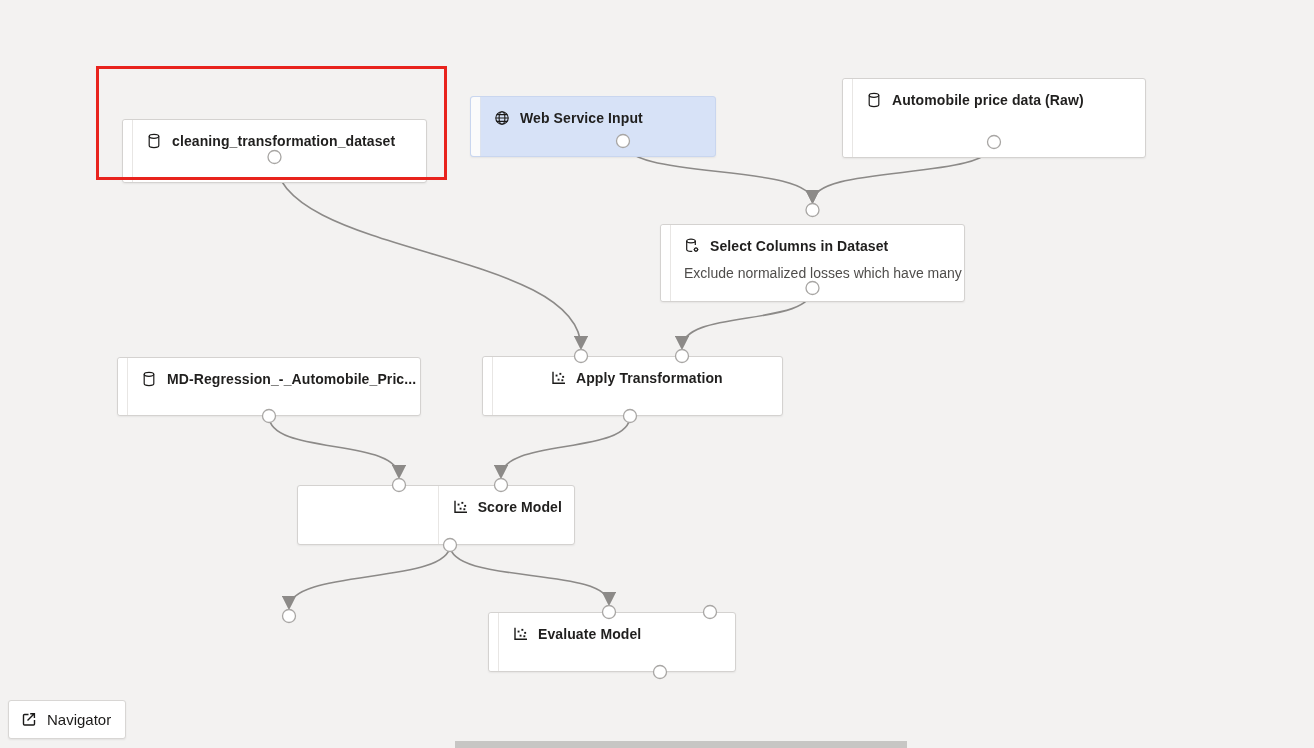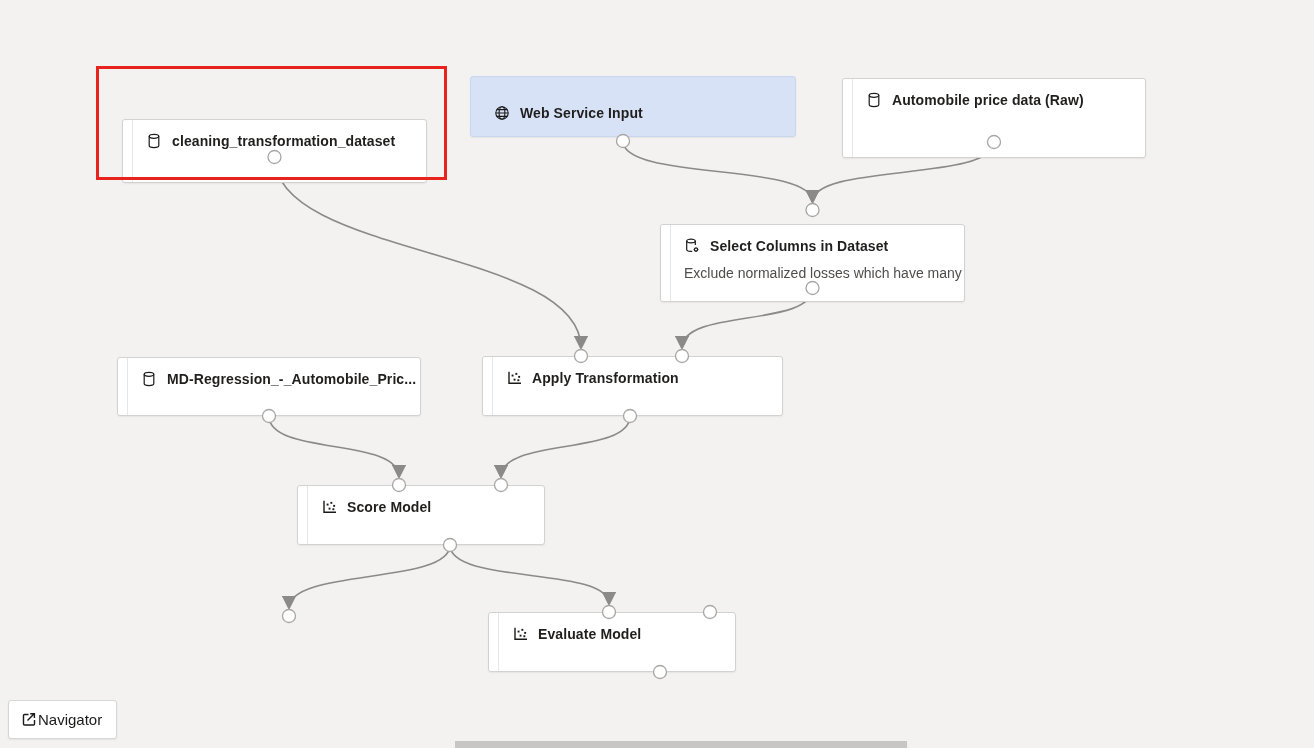--- a/index.html
+++ b/index.html
@@ -87,21 +87,21 @@
   }
 
   .navigator-btn {
     position: absolute;
     z-index: 5;
     left: 8px;
     top: 700px;
     height: 37px;
     display: flex;
     align-items: center;
-    gap: 0;
+    gap: 9px;
     padding: 0 14px 0 11px;
     background: #ffffff;
     border: 1px solid #d8d6d4;
     border-radius: 3px;
     box-shadow: 0 1px 2px rgba(0,0,0,0.07);
     cursor: pointer;
   }
   .navigator-btn span.label {
     font-size: 15px;
     color: #1b1a19;
@@ -150,21 +150,21 @@
           <svg width="16" height="16" viewBox="0 0 16 16" fill="none" stroke="#1b1a19" stroke-width="1.2">
             <ellipse cx="8" cy="3.3" rx="4.8" ry="2"></ellipse>
             <path d="M3.2 3.3 v9.3 c0 1.15 2.15 2.05 4.8 2.05 s4.8 -0.9 4.8 -2.05 V3.3"></path>
           </svg>
         </span>
         <span class="node-title">cleaning_transformation_dataset</span>
       </div>
     </div>
   </div>
 
-  <div class="node node--ws" style="left:470px;top:76px;width:326px;height:61px;align-items:center;">
+  <div class="node node--ws" style="left:470px;top:96px;width:246px;height:61px;">
     <div class="strip"></div>
     <div class="content">
       <div class="titlerow">
         <span class="icon">
           <svg width="16" height="16" viewBox="0 0 16 16" fill="none" stroke="#1b1a19" stroke-width="1.1">
             <circle cx="8" cy="8" r="6.2"></circle>
             <ellipse cx="8" cy="8" rx="2.9" ry="6.2"></ellipse>
             <path d="M1.8 8 H14.2 M2.7 4.6 H13.3 M2.7 11.4 H13.3"></path>
           </svg>
         </span>
@@ -214,42 +214,42 @@
           <svg width="16" height="16" viewBox="0 0 16 16" fill="none" stroke="#1b1a19" stroke-width="1.2">
             <ellipse cx="8" cy="3.3" rx="4.8" ry="2"></ellipse>
             <path d="M3.2 3.3 v9.3 c0 1.15 2.15 2.05 4.8 2.05 s4.8 -0.9 4.8 -2.05 V3.3"></path>
           </svg>
         </span>
         <span class="node-title">MD-Regression_-_Automobile_Pric...</span>
       </div>
     </div>
   </div>
 
-  <div class="node" style="left:482px;top:356px;width:301px;height:60px;">
+  <div class="node" style="left:482px;top:356px;width:301px;height:60px;gap:44px;">
     <div class="strip"></div>
     <div class="content">
       <div class="titlerow">
         <span class="icon">
           <svg width="16" height="16" viewBox="0 0 16 16" fill="none">
             <path d="M3 1.8 V13.2 H15" stroke="#1b1a19" stroke-width="1.4"></path>
             <g fill="#1b1a19">
               <rect x="5.6" y="4.6" width="1.9" height="1.9"></rect>
               <rect x="9.4" y="2.9" width="1.9" height="1.9"></rect>
               <rect x="12.2" y="5.9" width="1.9" height="1.9"></rect>
               <rect x="7.6" y="8.7" width="1.9" height="1.9"></rect>
               <rect x="11.4" y="9.3" width="1.9" height="1.9"></rect>
             </g>
           </svg>
         </span>
         <span class="node-title">Apply Transformation</span>
       </div>
     </div>
   </div>
 
-  <div class="node" style="left:297px;top:485px;width:248px;height:60px;">
+  <div class="node" style="left:297px;top:485px;width:278px;height:60px;justify-content:flex-end;">
     <div class="strip"></div>
     <div class="content">
       <div class="titlerow">
         <span class="icon">
           <svg width="16" height="16" viewBox="0 0 16 16" fill="none">
             <path d="M3 1.8 V13.2 H15" stroke="#1b1a19" stroke-width="1.4"></path>
             <g fill="#1b1a19">
               <rect x="5.6" y="4.6" width="1.9" height="1.9"></rect>
               <rect x="9.4" y="2.9" width="1.9" height="1.9"></rect>
               <rect x="12.2" y="5.9" width="1.9" height="1.9"></rect>

